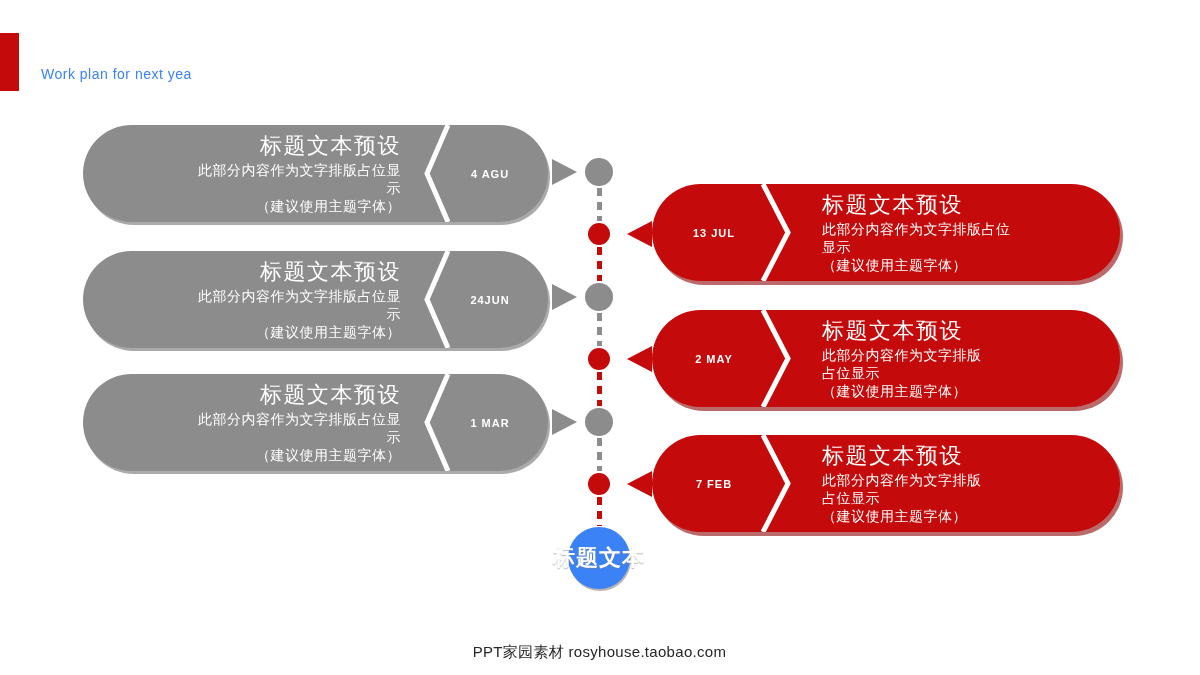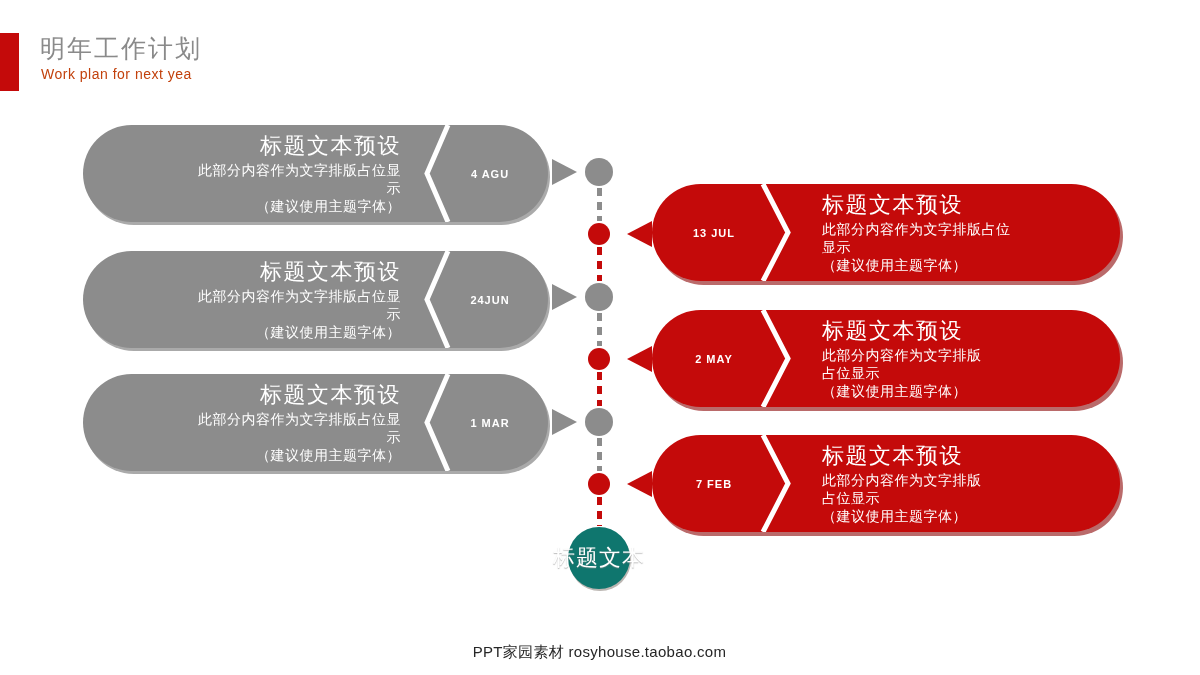--- a/index.html
+++ b/index.html
@@ -6,21 +6,21 @@
   html, body { background: #ffffff; }
   body {
     font-family: "Liberation Sans", "DejaVu Sans", sans-serif;
     width: 1200px; height: 675px; position: relative; overflow: hidden;
   }
   .slide { position: absolute; inset: 0; width: 1200px; height: 675px; background: #ffffff; }
 
   
   .accent-bar { position: absolute; left: 0; top: 33px; width: 19px; height: 58px; background: #C40A0A; }
   .slide-title { position: absolute; left: 40px; top: 32px; font-size: 25px; color: #8A8A8A; letter-spacing: 2px; }
-  .slide-subtitle { position: absolute; left: 41px; top: 66px; font-size: 14px; color: #c2410c; letter-spacing: 0.5px; }
+  .slide-subtitle { position: absolute; left: 41px; top: 66px; font-size: 14px; color: #3b82f6; letter-spacing: 0.5px; }
 
   
   .pill { position: absolute; height: 97px; border-radius: 49px; }
   .pill.gray { left: 83px; width: 465px; background: #8C8C8C; box-shadow: 2px 3px 0 rgba(100,100,100,0.55); }
   .pill.red  { left: 652px; width: 468px; background: #C40A0A; box-shadow: 3px 4px 0 rgba(140,6,6,0.6); }
   .pill svg.chevron { position: absolute; left: 0; top: 0; pointer-events: none; }
 
   .pill .txt { position: absolute; top: 50%; transform: translateY(-50%); color: #fff; }
   .pill.gray .txt { left: 30px; width: 288px; text-align: right; }
   .pill.red  .txt { left: 170px; width: 285px; text-align: left; }
@@ -39,36 +39,35 @@
 
   
   .node { position: absolute; border-radius: 50%; }
   .node.gray { width: 28px; height: 28px; left: 585px; background: #8C8C8C; }
   .node.red  { width: 22px; height: 22px; left: 588px; background: #C40A0A; }
   .dash { position: absolute; left: 597px; width: 5px; }
   .dash.gray { background: repeating-linear-gradient(to bottom, #8C8C8C 0 8px, transparent 8px 14px); }
   .dash.red  { background: repeating-linear-gradient(to bottom, #C40A0A 0 8px, transparent 8px 14px); }
 
   .end-circle { position: absolute; left: 568px; top: 527px; width: 62px; height: 62px;
-                border-radius: 50%; background: #0f766e; box-shadow: 1px 2px 0 rgba(60,45,35,0.35); }
+                border-radius: 50%; background: #3b82f6; box-shadow: 1px 2px 0 rgba(60,45,35,0.35); font-weight: bold; }
   .end-label { position: absolute; left: 50%; top: 50%; transform: translate(-50%,-50%);
                white-space: nowrap; color: #ffffff; font-size: 22px; letter-spacing: 1px;
                text-shadow: 0 1px 1px rgba(130,130,130,0.55); }
 
   
   .footer { position: absolute; left: 0; right: 1px; top: 643px; text-align: center;
             font-size: 15px; color: #262626; letter-spacing: 0.3px; }
 </style>
 </head>
 <body>
 
 <div class="slide">
 
   <div class="accent-bar"></div>
-  <div class="slide-title">明年工作计划</div>
   <div class="slide-subtitle">Work plan for next yea</div>
 
   <div class="pill gray" style="top:125px">
     <div class="txt">
       <div class="pill-title">标题文本预设</div>
       <div class="pill-body">此部分内容作为文字排版占位显
 示
 （建议使用主题字体）</div>
     </div>
     <svg class="chevron" width="465" height="97" viewBox="0 0 465 97">

